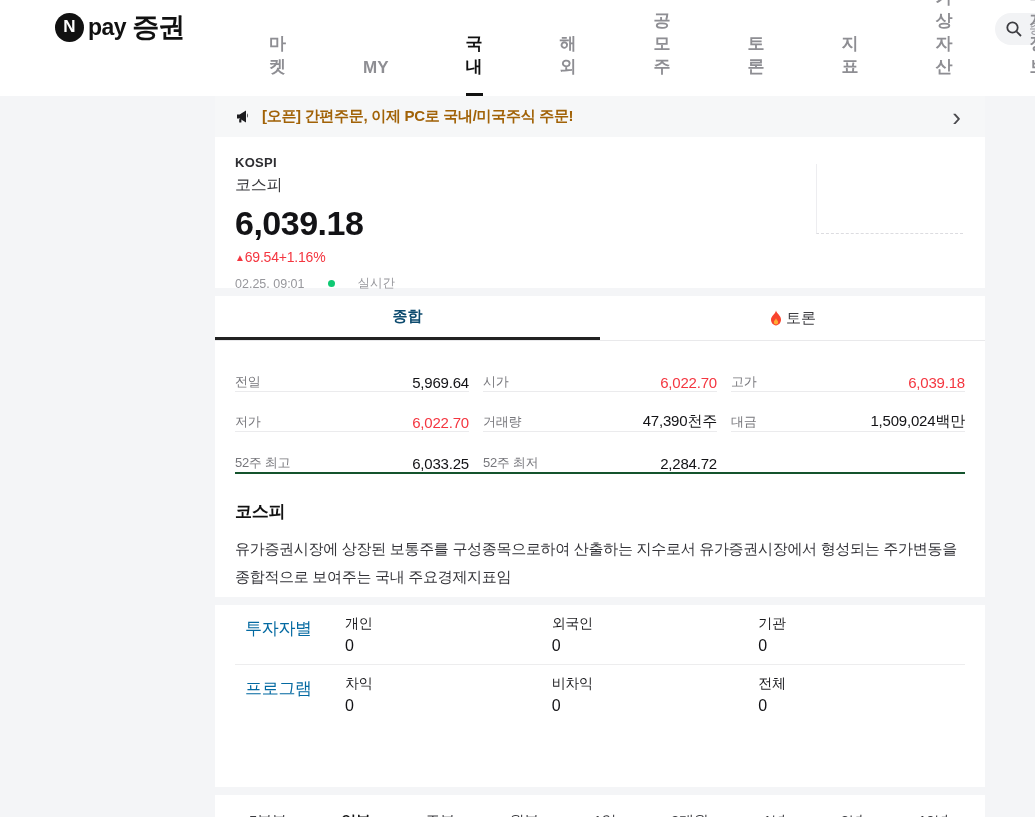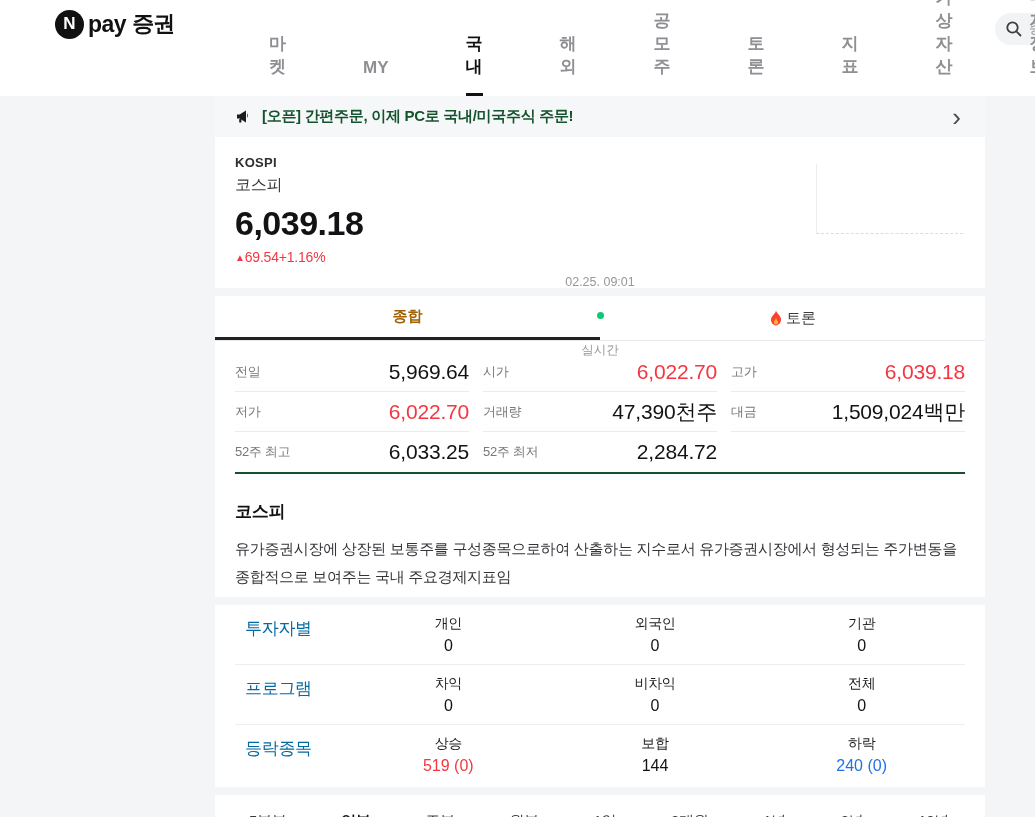--- a/index.html
+++ b/index.html
@@ -7,76 +7,76 @@
   body {
     position:relative; overflow:hidden; background:#fff;
     font-family:"Liberation Sans","DejaVu Sans",sans-serif; color:#111;
   }
   
   .header { position:absolute; top:0; left:0; width:1035px; height:96px; background:#fff; z-index:3; }
   .logo { position:absolute; left:55px; top:9px; display:flex; align-items:center; gap:4px; }
   .logo-n { width:29px; height:29px; border-radius:50%; background:#111; color:#fff;
             display:flex; align-items:center; justify-content:center; font-weight:bold; font-size:17px; }
   .logo-pay { font-size:23px; font-weight:700; letter-spacing:-0.5px; }
-  .logo-suffix { font-size:22px; font-weight:800; letter-spacing:-1px; margin-left:2px; }
+  .logo-suffix { font-size:27px; font-weight:800; letter-spacing:-1px; margin-left:2px; }
   .search-pill { position:absolute; left:995px; top:13px; width:170px; height:32px; border-radius:17px;
                  background:#f2f3f5; display:flex; align-items:center; padding:0 10px; gap:6px; }
   .search-pill .stext { color:#9a9aa0; font-size:14px; }
   .nav { position:absolute; left:237px; top:0; height:96px; display:flex; align-items:flex-end; gap:45px; }
   .nav-item { font-size:17px; font-weight:600; color:#8e8e93; padding-bottom:18px; cursor:pointer;margin-left:32px; }
   .nav-item.active { color:#111; font-weight:700; border-bottom:3px solid #111; padding-bottom:15px; }
   
   .page-bg { position:absolute; left:0; top:96px; width:1035px; height:721px; background:#f4f5f7; z-index:1; }
   
   .content { position:absolute; left:215px; top:96px; width:770px; height:721px; background:#fff; z-index:2; }
   .sep { height:8px; background:#f4f5f7; }
   
   .banner { height:41px; background:#f6f7f8; display:flex; align-items:center; padding:0 20px; gap:10px; cursor:pointer; }
-  .banner-text { font-size:15px; font-weight:700; color:#14532d; letter-spacing:-0.3px; flex:1; }
+  .banner-text { font-size:15px; font-weight:700; color:#a16207; letter-spacing:-0.3px; flex:1; }
   .banner-chevron { font-size:26px; color:#4a4a4e; font-weight:400; line-height:20px; padding-right:4px; }
   
   .index-sec { height:151px; position:relative; padding:18px 20px 0; }
   .idx-code { font-size:13px; font-weight:700; color:#2e2e32; letter-spacing:0.3px; }
   .idx-name { font-size:16px; color:#38383c; margin-top:5px; letter-spacing:-0.3px; }
   .idx-price { font-size:34px; font-weight:700; letter-spacing:-0.5px; margin-top:8px; color:#131316; }
   .idx-change { margin-top:6px; font-size:14px; color:#f43640; letter-spacing:-0.2px; }
   .idx-change .arrow { font-size:10px; vertical-align:1px; }
   .idx-change .pct { margin-left:0; }
-  .idx-time { margin-top:10px; font-size:12.5px; color:#97979c; display:flex; align-items:center; gap:23px;flex-direction:column; }
+  .idx-time { margin-top:10px; font-size:12.5px; color:#97979c; display:flex; align-items:center; gap:23px; }
   .rt-dot { width:7px; height:7px; border-radius:50%; background:#0ec973; display:inline-block; }
   .mini-chart { position:absolute; left:601px; top:27px; width:147px; height:70px;
                 border-left:1px solid #ededf0; border-bottom:1px dashed #dcdce0; }
   
   .tabs { display:flex; height:45px; border-bottom:1px solid #e9e9eb; }
   .tab { flex:1; display:flex; align-items:center; justify-content:center; gap:3px;
          font-size:15px; color:#3c3c40; cursor:pointer; }
-  .tab.active { font-weight:700; color:#a16207; border-bottom:3px solid #222; }
+  .tab.active { font-weight:700; color:#0c4a6e; border-bottom:3px solid #222; }
   
   .quote { padding:11px 20px 0; }
   .q-row { display:grid; grid-template-columns:1fr 1fr 1fr; column-gap:14px; }
-  .q-cell { display:flex; justify-content:space-between; align-items:center; height:40px;
+  .q-cell { display:flex; justify-content:space-between; align-items:flex-end; height:40px;
             border-bottom:1px solid #ebebed; }
   .q-cell.empty { border-bottom:1px solid #ebebed; }
   .q-row.last .q-cell { border-bottom:none; }
   .q-row.last { border-bottom:2px solid #14532d; }
   .q-label { font-size:13px; color:#77777c; letter-spacing:-0.3px; }
-  .q-value { font-size:21px; color:#131316; letter-spacing:-0.2px; }
+  .q-value { font-size:15px; color:#131316; letter-spacing:-0.2px; }
   .red  { color:#f43640 !important; }
   .blue { color:#2172e5 !important; }
   
   .about { padding:26px 20px 0; height:123px; }
   .about-title { font-size:17px; font-weight:700; letter-spacing:-0.3px; }
   .about-desc { margin-top:12px; font-size:15px; line-height:28px; color:#333338; letter-spacing:-0.3px; }
   
   .inv { padding:0 20px; height:182px; }
   .inv-row { display:grid; grid-template-columns:110px 1fr 1fr 1fr; padding:10px 0 9px;
              border-bottom:1px solid #ededee; }
   .inv-row:last-child { border-bottom:none; }
   .inv-label { font-size:17px; color:#0369a1; padding-top:2px; letter-spacing:-0.3px;margin-left:10px; }
-  .inv-col { text-align:center; }
+  .inv-col { text-align:left; }
   .inv-col .cname { font-size:14px; color:#1b1b1e; letter-spacing:-0.3px; }
   .inv-col .cval { font-size:16px; font-weight:500; margin-top:4px; color:#131316; }
   
   .periods { display:flex; justify-content:space-between; padding:17px 36px 0 34px; }
   .p-item { font-size:15px; color:#3a3a3e; letter-spacing:-0.3px; cursor:pointer; }
   .p-item.active { font-weight:700; color:#111; }
   svg { display:block; }
 </style>
 </head>
 <body>
@@ -230,35 +230,20 @@
       </div>
       <div class="inv-col">
         <div class="cname">비차익</div>
         <div class="cval">0</div>
       </div>
       <div class="inv-col">
         <div class="cname">전체</div>
         <div class="cval">0</div>
       </div>
     </div>
-    <div class="inv-row">
-      <div class="inv-label">등락종목</div>
-      <div class="inv-col">
-        <div class="cname">상승</div>
-        <div class="cval red">519 (0)</div>
-      </div>
-      <div class="inv-col">
-        <div class="cname">보합</div>
-        <div class="cval">144</div>
-      </div>
-      <div class="inv-col">
-        <div class="cname">하락</div>
-        <div class="cval blue">240 (0)</div>
-      </div>
-    </div>
   </div>
 
   <div class="sep"></div>
 
   <div class="periods">
     <div class="p-item">5분봉</div>
     <div class="p-item active">일봉</div>
     <div class="p-item">주봉</div>
     <div class="p-item">월봉</div>
     <div class="p-item">1일</div>

